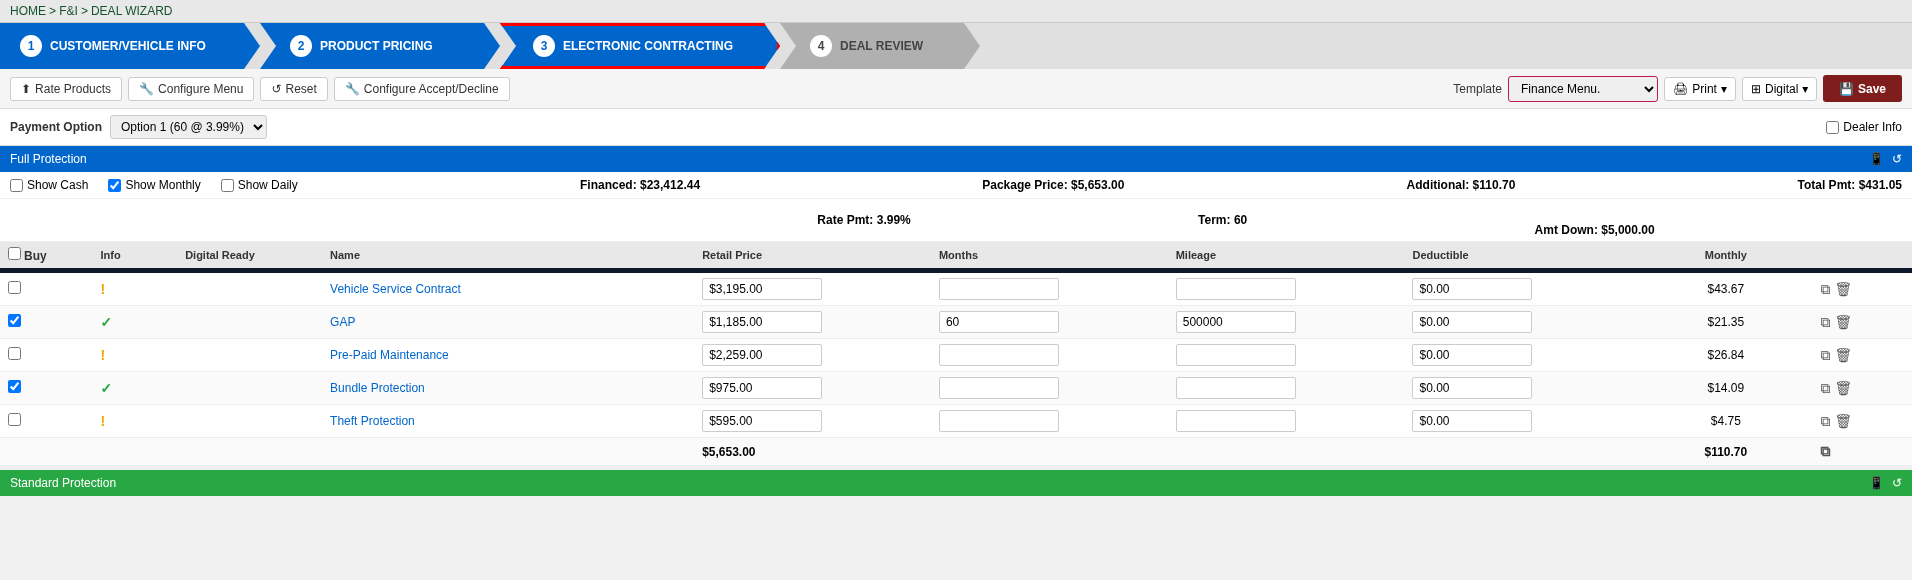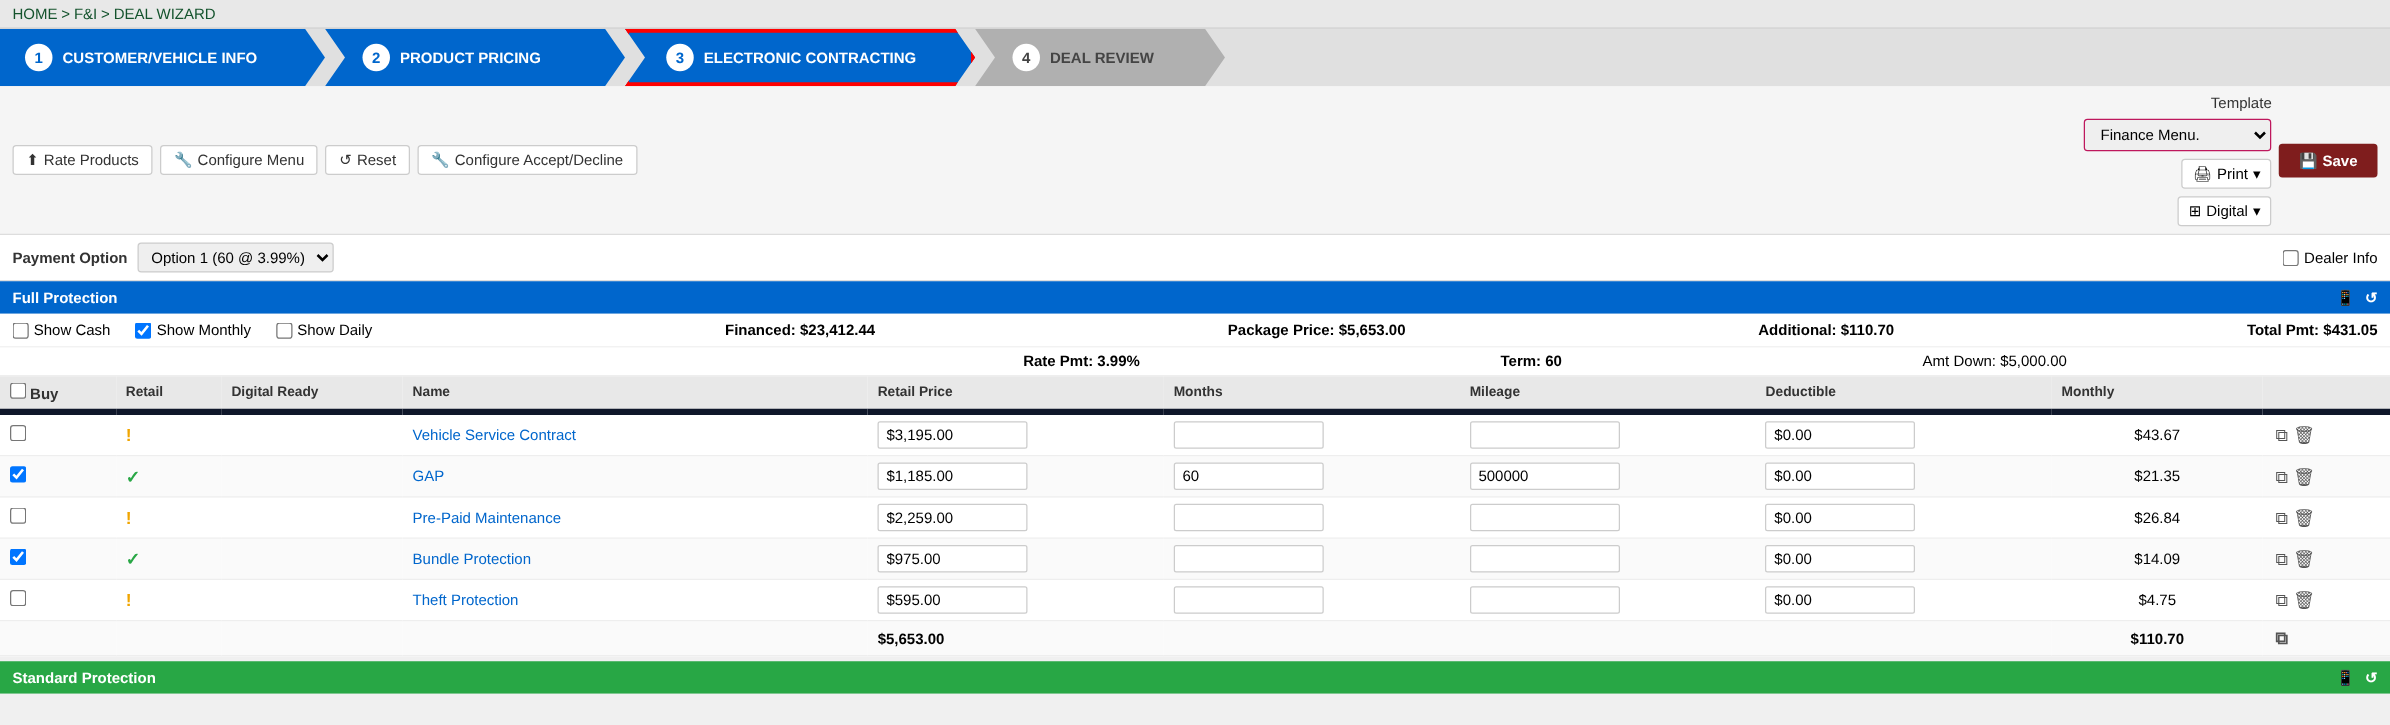--- a/index.html
+++ b/index.html
@@ -17,34 +17,34 @@
     .wizard-step.inactive { background: #b0b0b0; color: #444; }
     .wizard-step.highlighted { background: #0066cc; border: 3px solid red; }
     .wizard-step .step-num { background: #fff; color: #0066cc; border-radius: 50%; width: 22px; height: 22px; display: flex; align-items: center; justify-content: center; font-size: 12px; font-weight: bold; margin-right: 8px; flex-shrink: 0; }
     .wizard-step.inactive .step-num { color: #444; }
     .wizard-step.highlighted .step-num { color: #0066cc; }
 
     
     .toolbar { background: #f5f5f5; border-bottom: 1px solid #ddd; padding: 6px 10px; display: flex; align-items: center; gap: 6px; }
     .toolbar-btn { display: flex; align-items: center; gap: 4px; padding: 4px 10px; border: 1px solid #ccc; background: #fff; border-radius: 3px; cursor: pointer; font-size: 12px; color: #333; }
     .toolbar-spacer { flex: 1; }
-    .template-area { display: flex; align-items: flex-end; gap: 6px; flex-direction: column; }
+    .template-area { display: flex; align-items: center; gap: 6px; }
     .template-label { font-size: 12px; color: #333; }
     .template-select { padding: 4px 8px; border: 1px solid #be185d; border-radius: 3px; font-size: 12px; min-width: 150px; }
     .print-btn, .digital-btn { display: flex; align-items: center; gap: 4px; padding: 4px 8px; border: 1px solid #ccc; background: #fff; border-radius: 3px; cursor: pointer; font-size: 12px; }
     .save-btn { background: #7f1d1d; color: #fff; border: none; padding: 6px 16px; border-radius: 3px; cursor: pointer; font-size: 13px; font-weight: bold; }
 
     
     .payment-row { background: #fff; padding: 6px 10px; border-bottom: 1px solid #ddd; display: flex; align-items: center; gap: 8px; }
     .payment-label { font-size: 12px; font-weight: bold; color: #333; }
     .payment-select { padding: 3px 6px; border: 1px solid #ccc; border-radius: 3px; font-size: 12px; }
     .dealer-info-area { margin-left: auto; display: flex; align-items: center; gap: 4px; }
 
     
-    .section-header { background: #0066cc; color: #fff; padding: 6px 10px; display: flex; align-items: flex-end; font-size: 13px; font-weight: bold; }
+    .section-header { background: #0066cc; color: #fff; padding: 6px 10px; display: flex; align-items: flex-end; font-size: 13px; font-weight: normal; }
     .section-header-icons { margin-left: auto; display: flex; gap: 8px; }
     .section-green { background: #28a745; }
 
     
     .show-options { background: #fff; padding: 6px 10px; display: flex; align-items: center; gap: 20px; border-bottom: 1px solid #eee; }
     .show-item { display: flex; align-items: center; gap: 4px; }
 
     
     .summary-row { background: #fff; padding: 4px 10px; display: flex; align-items: center; gap: 40px; border-bottom: 1px solid #eee; font-size: 12px; }
 
@@ -189,42 +189,42 @@
   <span style="font-weight:bold; margin-left:320px;">
     <span>Rate Pmt:</span>
     <span>3.99%</span>
   </span>
   <span style="flex:1"></span>
   <span style="font-weight:bold;">
     <span>Term:</span>
     <span>60</span>
   </span>
   <span style="flex:1"></span>
-  <span style="font-weight:normal;">
+  <span style="font-weight:bold;margin-top:20px;">
     <span>Amt Down:</span>
     <span>$5,000.00</span>
   </span>
   <span style="flex:1"></span>
 </div>
 
 <table class="products-table">
   <thead>
     <tr>
       <th style="width:40px;">
         <input type="checkbox" style="">
         <span>Buy</span>
       </th>
-      <th style="width:50px;">Retail</th>
+      <th style="width:50px;">Info</th>
       <th style="width:80px;">Digital Ready</th>
       <th style="width:220px;margin-top:44px;">Name</th>
       <th style="width:140px;">Retail Price</th>
       <th style="width:140px;">Months</th>
       <th style="width:140px;">Mileage</th>
       <th style="width:140px;">Deductible</th>
-      <th style="width:100px; text-align:left;">Monthly</th>
+      <th style="width:100px; text-align:center;">Monthly</th>
       <th style="width:60px;"></th>
     </tr>
   </thead>
   <tbody id="products-tbody">
 
   <tr>
         <td><input type="checkbox" style=""></td>
         <td><span class="warn-yellow">!</span></td>
         <td></td>
         <td><a class="product-link" href="#">Vehicle Service Contract</a></td>

